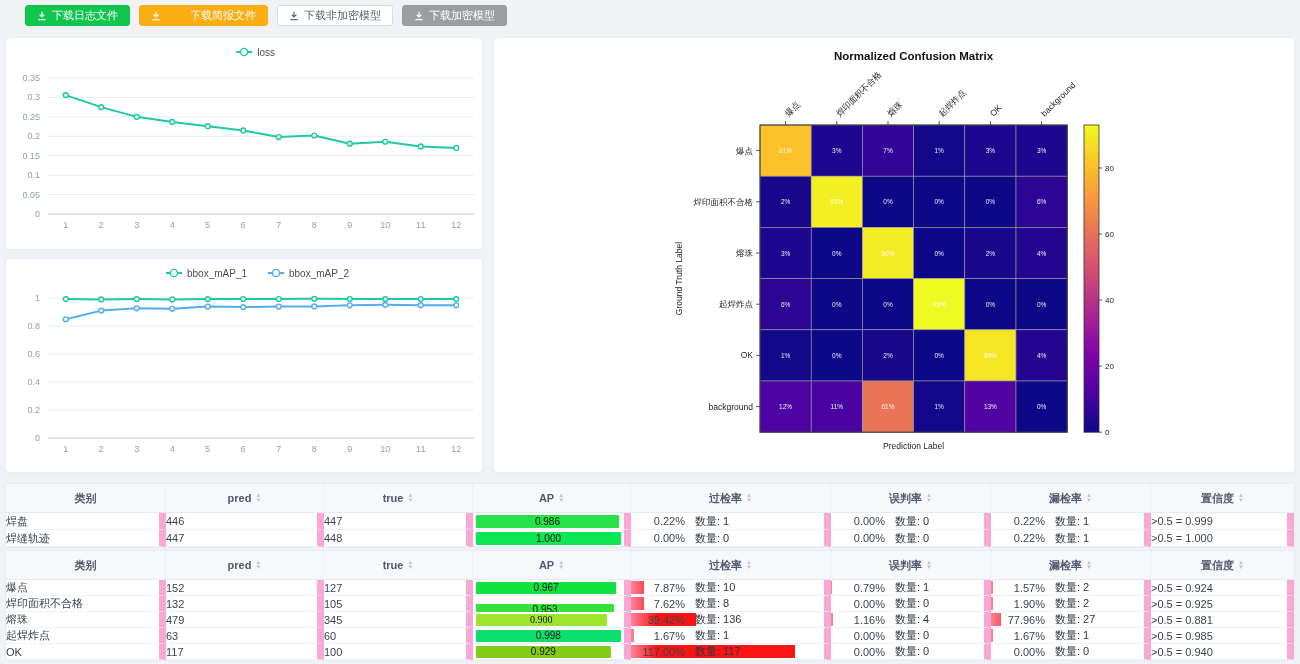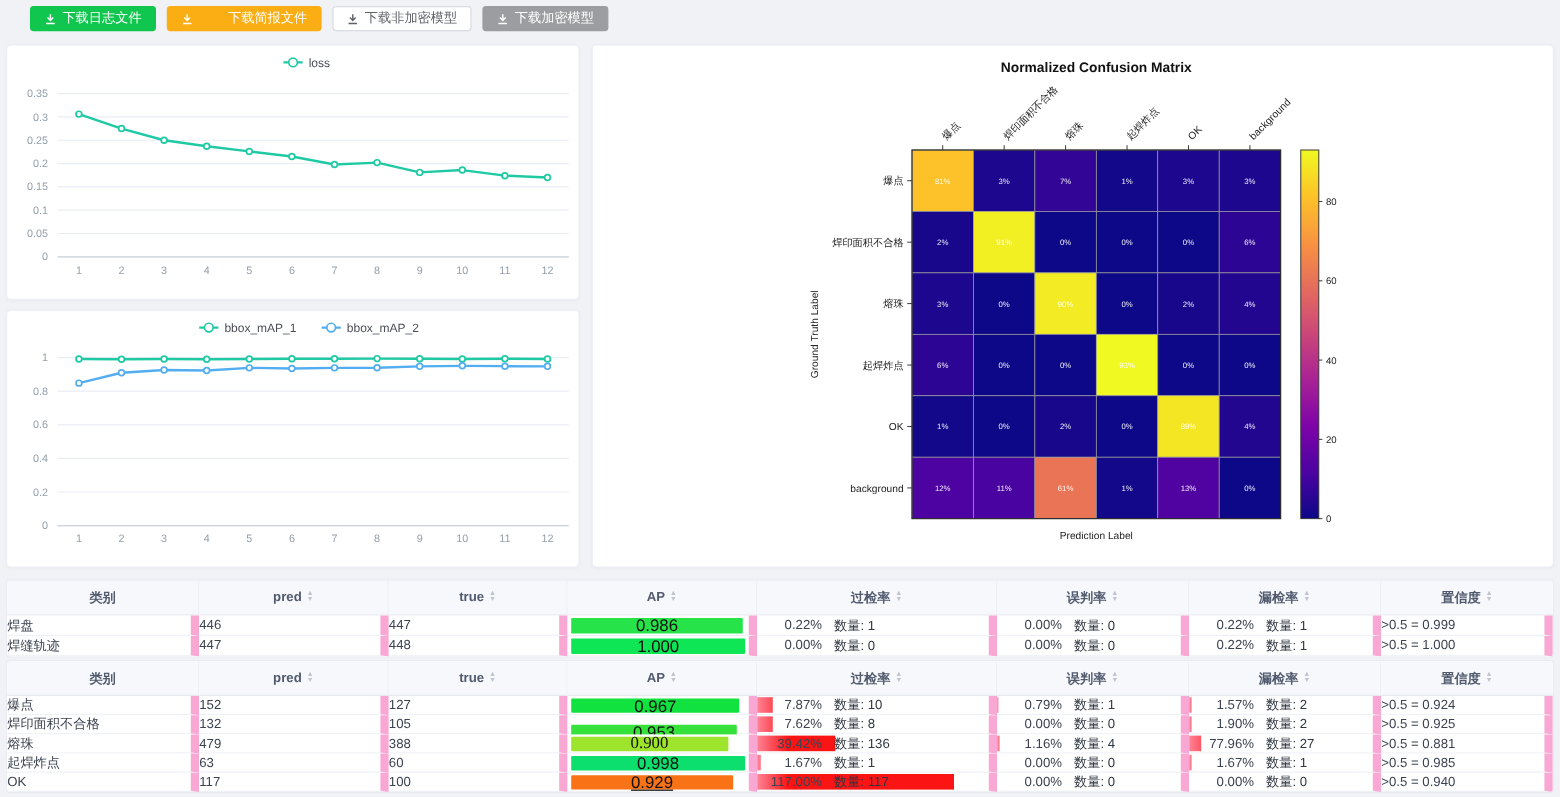--- a/index.html
+++ b/index.html
@@ -11,21 +11,21 @@
   svg{display:block}
   svg text{font-family:"Liberation Sans",sans-serif}
   
   .tbl{position:absolute;display:grid;grid-template-columns:160px 158px 149px 158px 200px 160px 160px 143px;background:#fff;border:1px solid #e8ebf1;border-radius:3px;overflow:hidden}
   .th{display:flex;align-items:center;justify-content:center;gap:4px;background:#f6f8fb;border-bottom:1px solid #e6e9f0;border-right:1px solid #edf0f5;font-size:11px;font-weight:bold;color:#515a6e;height:29px}
   .th:nth-child(8n){border-right:none}
   .sort{display:inline-flex;flex-direction:column;gap:0;color:#c0c4cc;font-size:6px;line-height:5px;font-style:normal;cursor:pointer}
   .td{position:relative;display:flex;align-items:center;justify-content:flex-start;font-size:11px;color:#3c4350;background:#fff;border-bottom:1px solid #eef1f6;border-right:7px solid #f9a8d4}
   .t1 .td{height:17px}.t2 .td{height:16px}
   .ap-td{padding:1.5px 3px}
-  .ap-bar{height:100%;display:flex;align-items:center;justify-content:center;font-size:14px;color:#101010;border-radius:1px}
+  .ap-bar{height:100%;display:flex;align-items:center;justify-content:center;font-size:10px;color:#101010;border-radius:1px}
   .rate-bar{position:absolute;left:0;top:1px;bottom:1px;background:linear-gradient(90deg,#ff8296 0px,#fa1414 26px);z-index:0}
   .pct{position:relative;z-index:1;width:54px;text-align:right;margin-right:10px}
   .cnt{position:relative;z-index:1;width:58px;text-align:left;font-weight:normal;color:#2f3640}
   .conf{position:relative;z-index:1}
 </style>
 </head>
 <body>
 
 <div class="toolbar">
   <button class="btn" id="btn-0" style="background: rgb(16, 198, 78); color: rgb(255, 255, 255); border-color: rgb(16, 198, 78); margin-left: 17px;">
@@ -522,21 +522,21 @@
     <div class="td">
       <span class="conf">&gt;0.5 = 0.925</span>
     </div>
     <div class="td">
       <span class="conf">熔珠</span>
     </div>
     <div class="td">
       <span class="conf">479</span>
     </div>
     <div class="td">
-      <span class="conf">388</span>
+      <span class="conf">345</span>
     </div>
     <div class="td ap-td">
       <div class="ap-bar" style="width: 90%; background: rgb(159, 228, 44); font-family: Liberation Serif, serif;">0.900</div>
     </div>
     <div class="td">
       <div class="rate-bar" style="width: 33.507%;"></div>
       <span class="pct">39.42%</span>
       <span class="cnt">数量: 136</span>
     </div>
     <div class="td">
@@ -584,21 +584,21 @@
     <div class="td">
       <span class="conf">OK</span>
     </div>
     <div class="td">
       <span class="conf">117</span>
     </div>
     <div class="td">
       <span class="conf">100</span>
     </div>
     <div class="td ap-td">
-      <div class="ap-bar" style="width: 92.9%; background: #f97316; text-decoration: underline;">0.929</div>
+      <div class="ap-bar" style="width: 92.9%; background: #84cc16;">0.929</div>
     </div>
     <div class="td">
       <div class="rate-bar" style="width: 85%;"></div>
       <span class="pct">117.00%</span>
       <span class="cnt">数量: 117</span>
     </div>
     <div class="td">
       <span class="pct">0.00%</span>
       <span class="cnt">数量: 0</span>
     </div>

